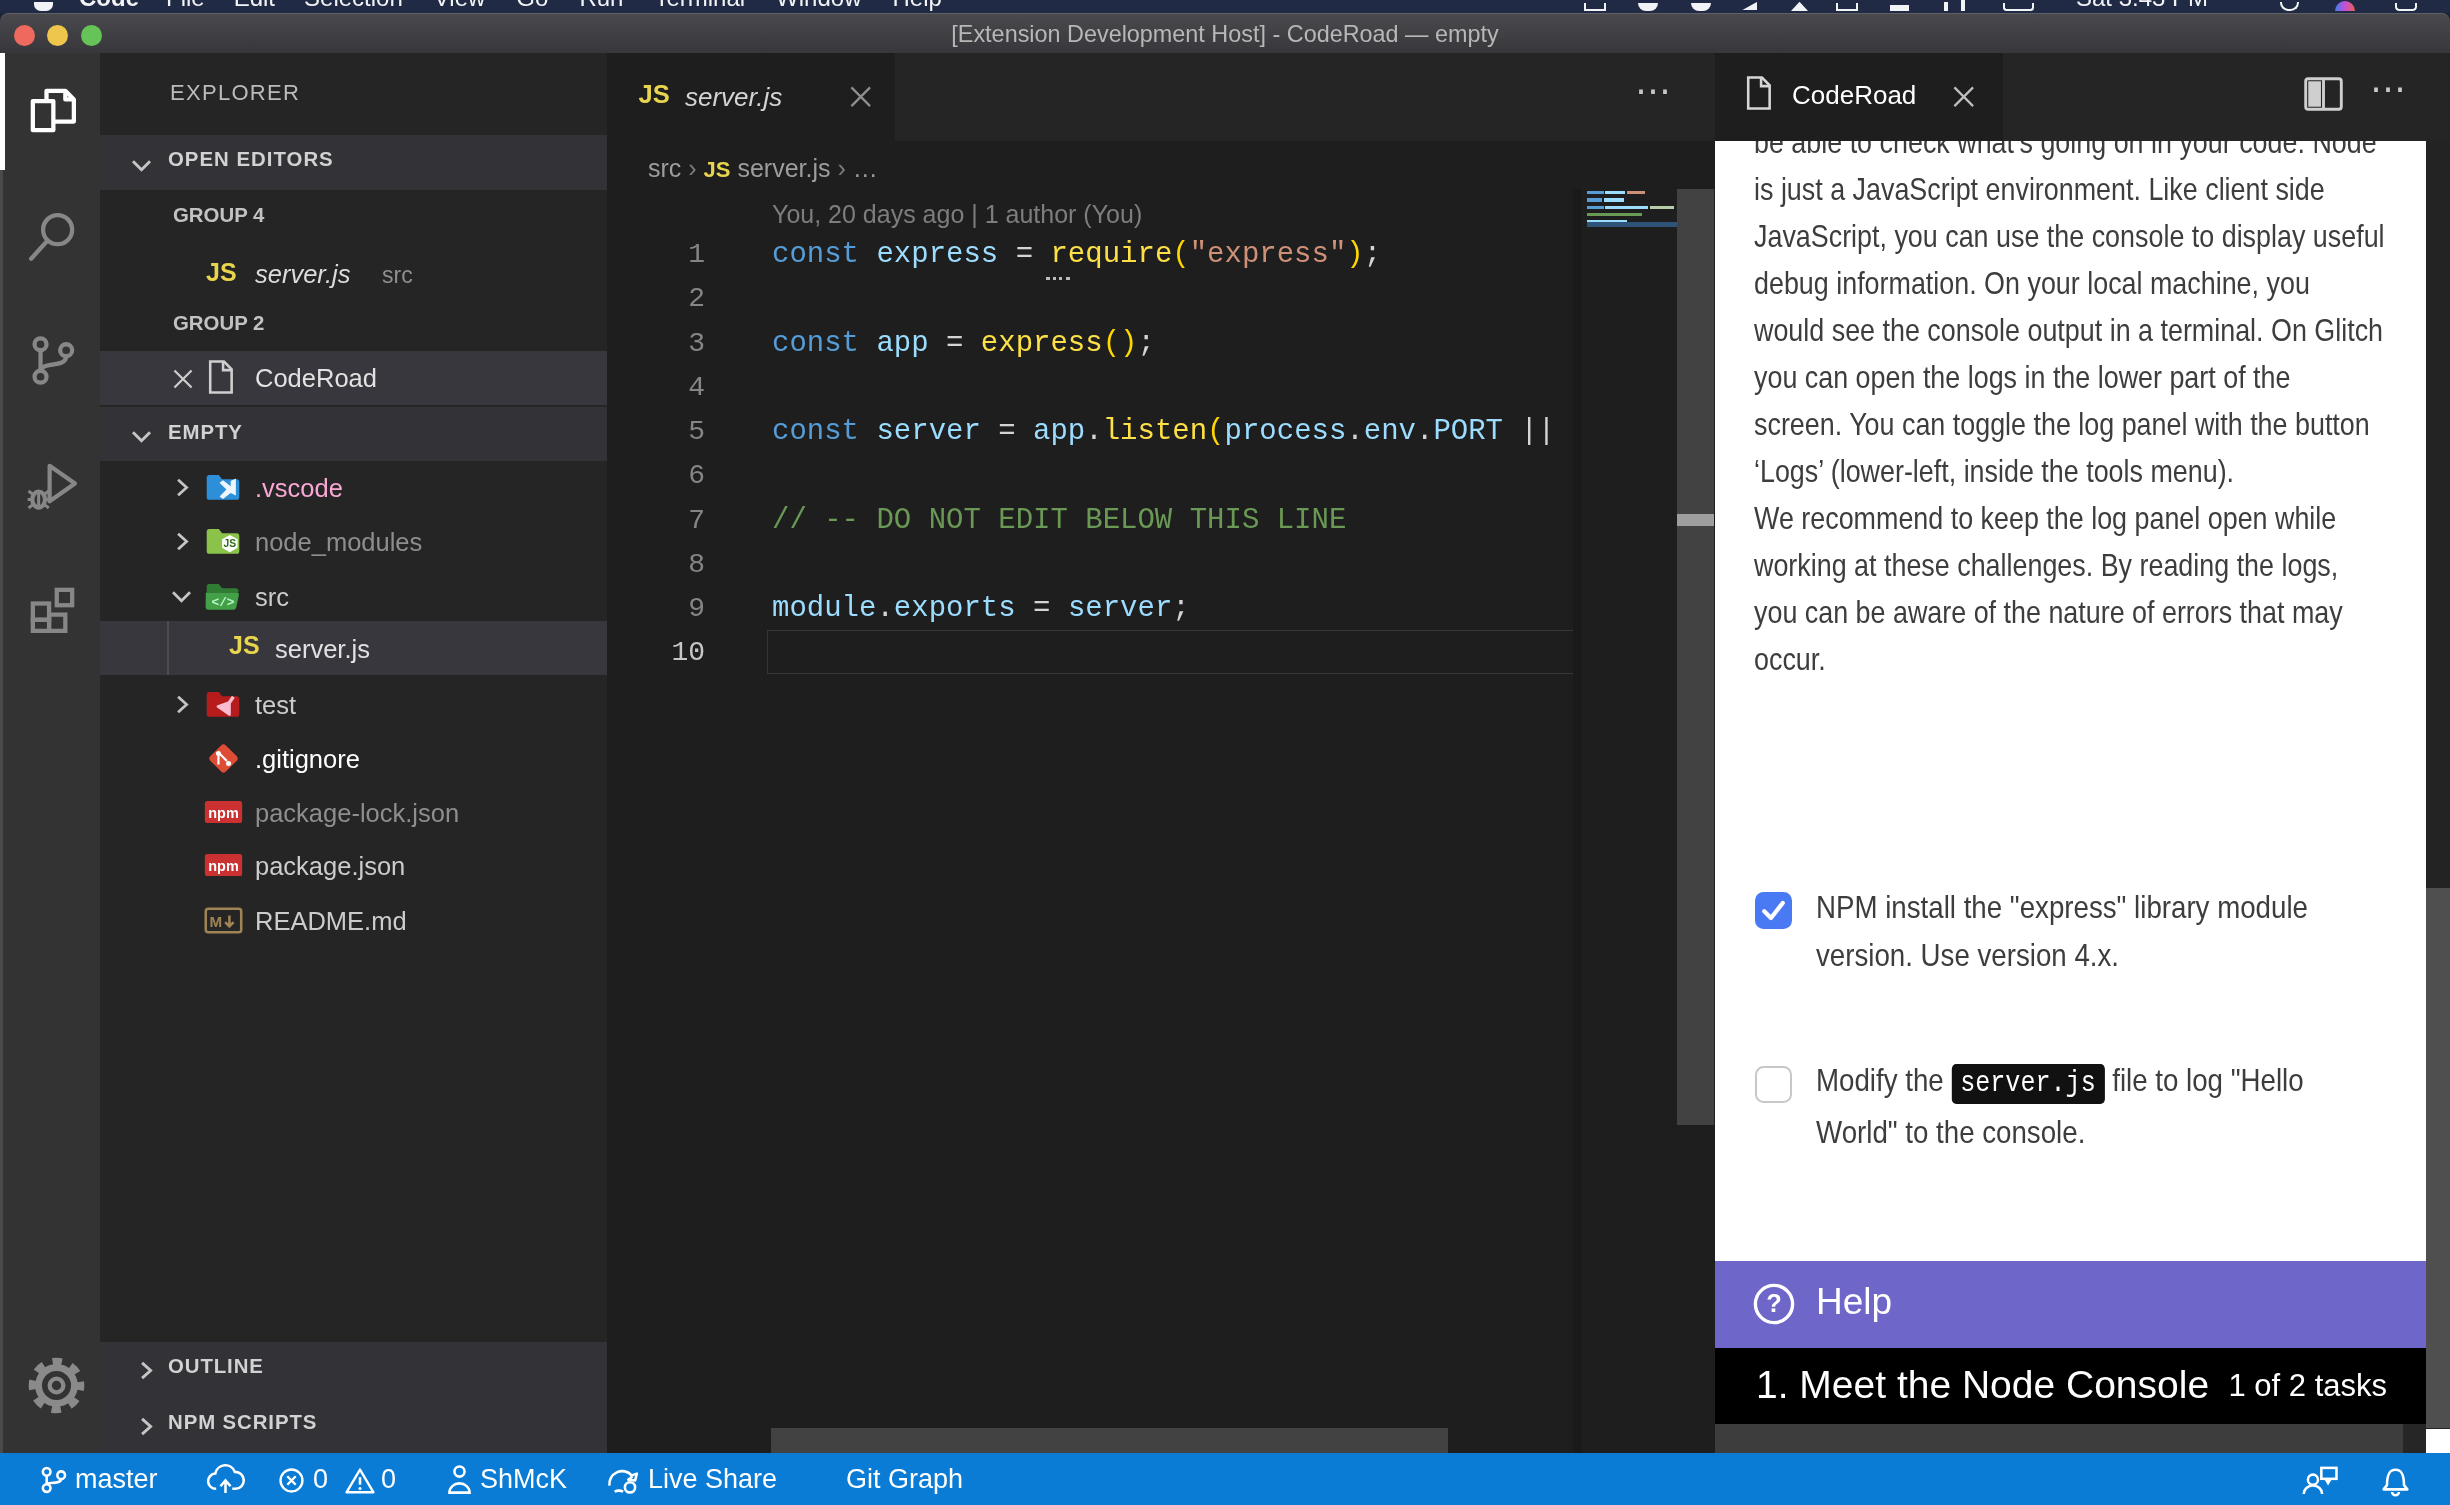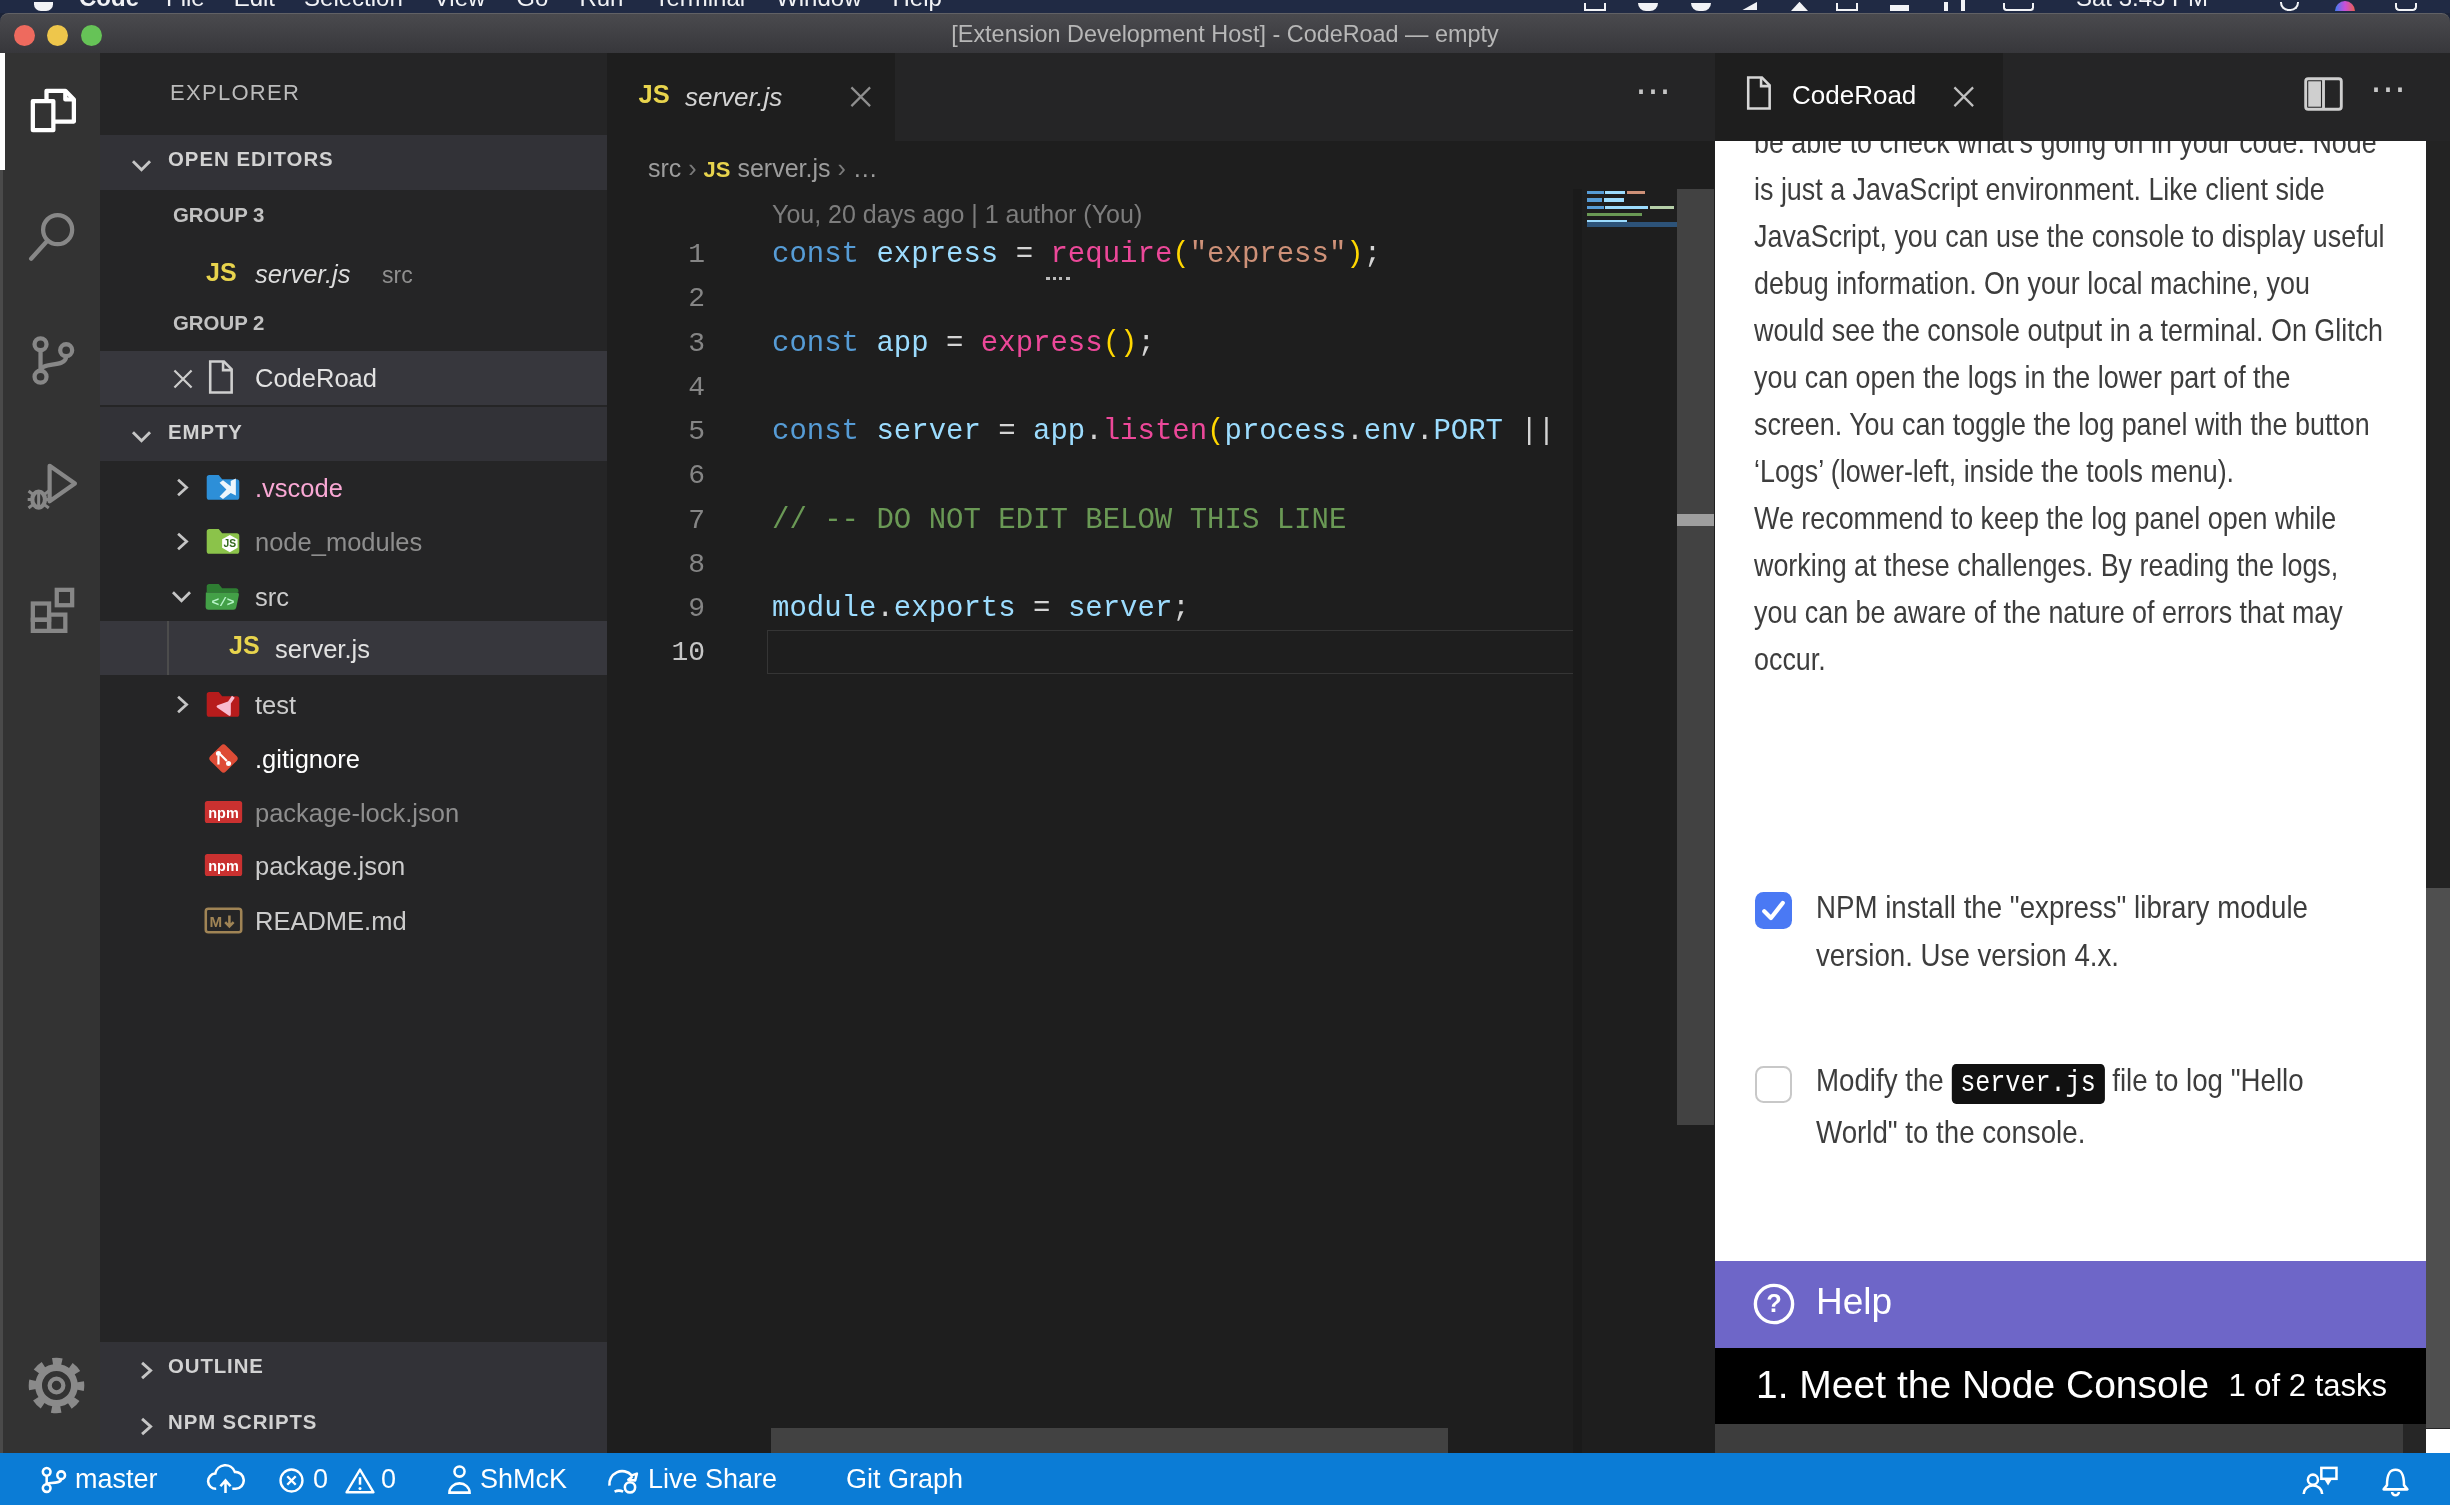--- a/index.html
+++ b/index.html
@@ -95,21 +95,21 @@
   <div class="abs row" style="left:70px;top:27px;color:#bbbbbb;font-size:22px;letter-spacing:1.3px;">EXPLORER</div>
 
   <div class="abs" style="left:0;top:82px;width:507px;height:55px;background:#323237;"></div>
   <div class="abs" id="ch-oe" style="left:27px;top:98px;">
         <svg width="29" height="29" viewBox="0 0 34 34" fill="none">
           <path d="M7 12 L17 22 L27 12" stroke="#c5c5c5" stroke-width="3.4"></path>
         </svg>
       </div>
   <div class="abs row" style="left:68px;top:95px;color:#d2d2d2;font-size:20.4px;font-weight:700;letter-spacing:1px;">OPEN EDITORS</div>
 
-  <div class="abs row" style="left:73px;top:151px;color:#c2c2c2;font-size:20.4px;font-weight:700;">GROUP 3</div>
+  <div class="abs row" style="left:73px;top:151px;color:#c2c2c2;font-size:20.4px;font-weight:700;">GROUP 4</div>
   <div class="abs row" style="left:106px;top:205px;color:#e8d44d;font-size:25px;font-weight:700;">JS</div>
   <div class="abs row" style="left:155px;top:207px;color:#dcdcdc;font-size:25.5px;font-style:italic;">server.js</div>
   <div class="abs row" style="left:282px;top:209px;color:#8f8f8f;font-size:23px;">src</div>
 
   <div class="abs row" style="left:73px;top:259px;color:#c2c2c2;font-size:20.4px;font-weight:700;">GROUP 2</div>
 
   <div class="abs" style="left:0;top:298px;width:507px;height:54px;background:#37373d;"></div>
   <div class="abs" id="x-cr" style="left:71px;top:314px;">
         <svg width="24" height="24" viewBox="0 0 28 28">
           <path d="M4 4 L24 24 M24 4 L4 24" stroke="#cccccc" stroke-width="2.6"></path>
@@ -263,21 +263,21 @@
         </svg>
       </div>
   <div class="abs row" style="left:1028px;top:17px;color:#c5c5c5;font-size:36px;letter-spacing:2.6px;">⋯</div>
 
   <div class="abs row" style="left:41px;top:101px;color:#9d9d9d;font-size:25px;">src <span style="color:#7a7a7a;">›</span> <span style="color:#e8d44d;font-weight:700;font-size:22px;">JS</span> server.js <span style="color:#7a7a7a;">›</span> …</div>
 
   <div class="abs" id="codearea" style="left:0;top:136px;width:978px;height:1291px;overflow:hidden;font-size:28px;">
     <style>
       .ln{position:absolute;right:880px;width:68px;text-align:right;height:44px;line-height:44px;color:#858585;font-family:"Liberation Mono",monospace;font-size:28px;}
       .cl{position:absolute;left:165px;height:44px;line-height:44px;font-family:"Liberation Mono",monospace;white-space:pre;color:#d4d4d4;font-size:29px;}
-      .kw{color:#569cd6;} .vr{color:#9cdcfe;} .fn{color:#ec4899;} .st{color:#ce9178;} .pr{color:#ffd700;} .cm{color:#6a9955;}
+      .kw{color:#569cd6;} .vr{color:#9cdcfe;} .fn{color:#fde047;} .st{color:#ce9178;} .pr{color:#ffd700;} .cm{color:#6a9955;}
     </style>
     <div class="abs row" style="left:165px;top:3.4px;height:44px;line-height:44px;color:#7d7d7d;font-size:25px;">You, 20 days ago | 1 author (You)</div>
     <div class="ln" style="top:44px;">1</div>
     <div class="ln" style="top:88px;">2</div>
     <div class="ln" style="top:133px;">3</div>
     <div class="ln" style="top:177px;">4</div>
     <div class="ln" style="top:221px;">5</div>
     <div class="ln" style="top:265px;">6</div>
     <div class="ln" style="top:310px;">7</div>
     <div class="ln" style="top:354px;">8</div>

